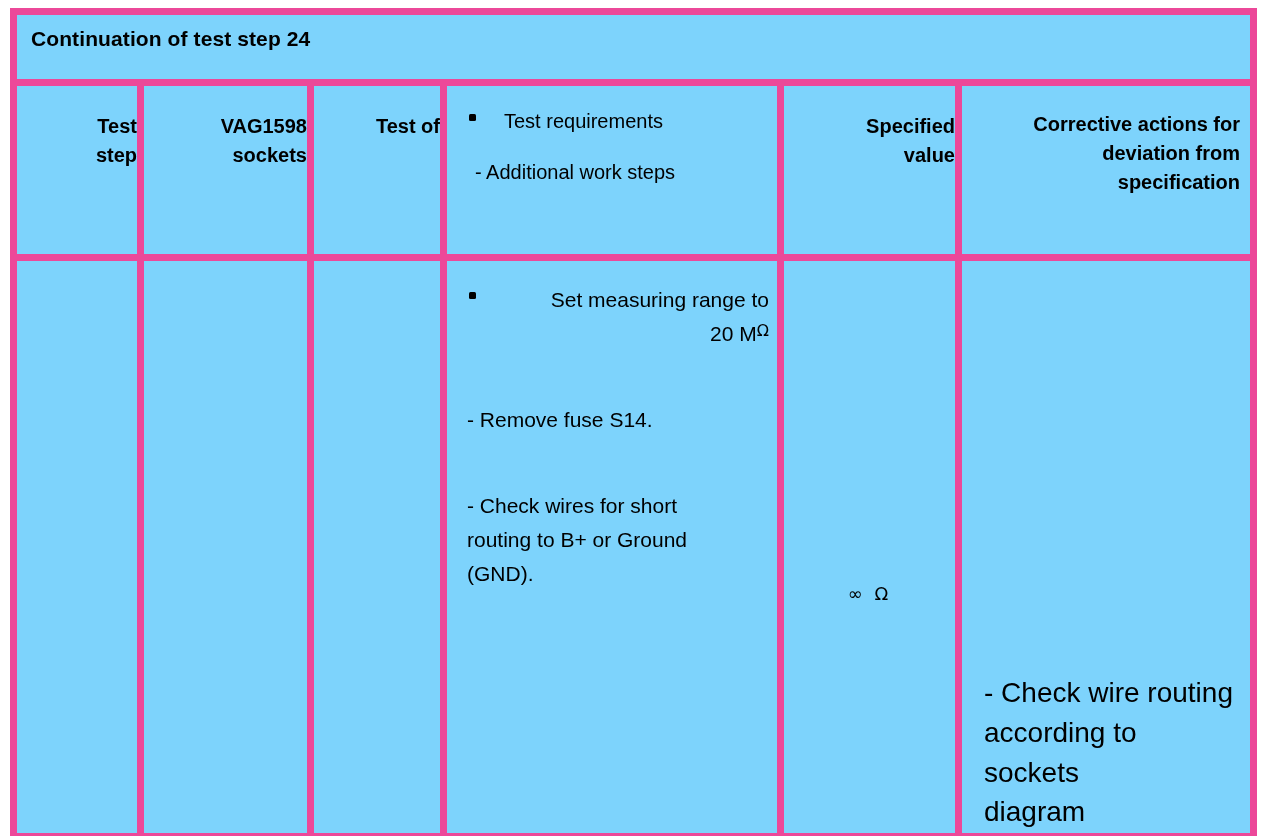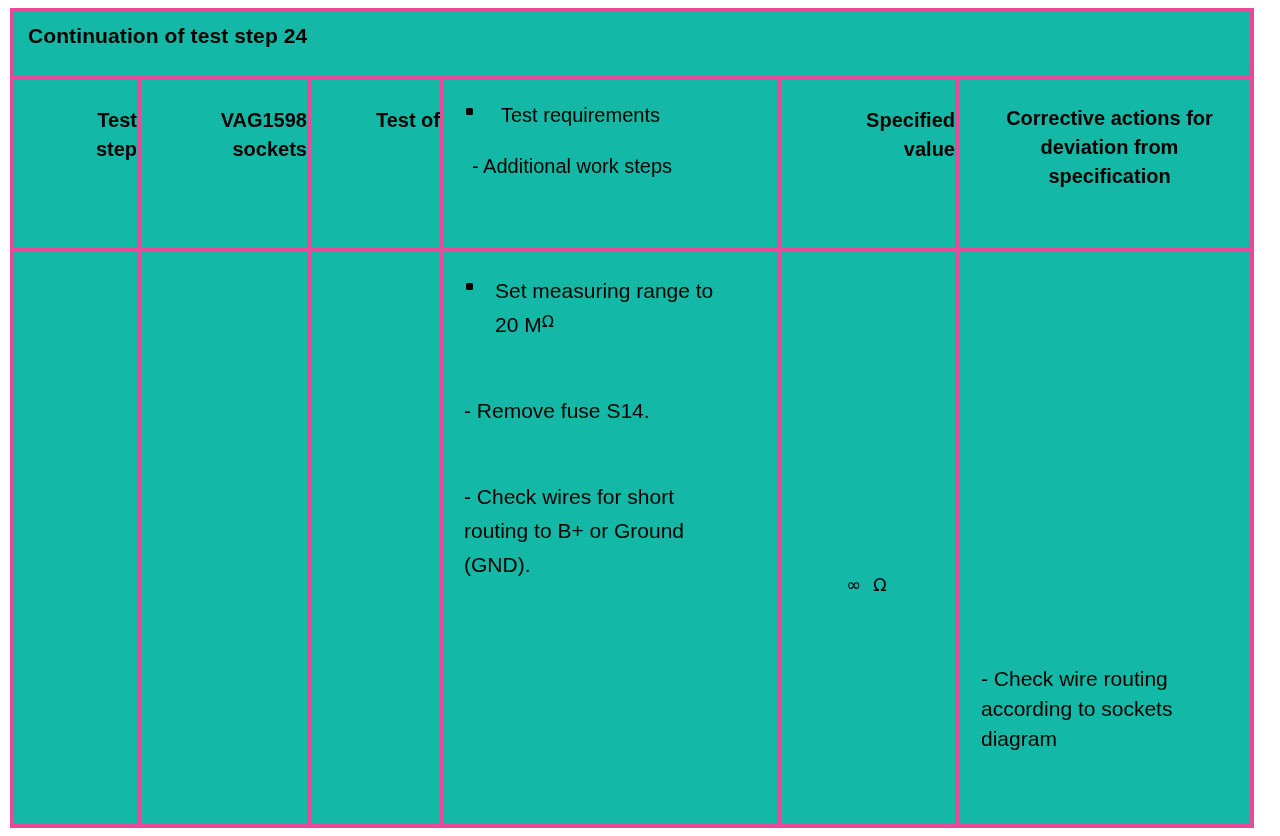--- a/index.html
+++ b/index.html
@@ -28,24 +28,24 @@
     position: absolute;
     left: 10px;
     top: 8px;
     width: 1240px;
     height: 806px;
     border-collapse: collapse;
     table-layout: fixed;
     background: #ffffff;
   }
   .test-table td {
-    border: 4px solid #ec4899;
+    border: 7px solid #ec4899;
     vertical-align: top;
     padding: 0;
-    background: #14b8a6;
+    background: #7dd3fc;
   }
 
   
   col.c-step   { width: 127px; }
   col.c-socket { width: 170px; }
   col.c-testof { width: 133px; }
   col.c-req    { width: 337px; }
   col.c-spec   { width: 178px; }
   col.c-corr   { width: 295px; }
 
@@ -64,21 +64,21 @@
   
   .head-row td { height: 168px; }
   .head-center {
     text-align: right;
     font-weight: bold;
     font-size: 20px;
     line-height: 1.45;
     padding-top: 26px;
   }
   .head-left {
-    text-align: center;
+    text-align: right;
     font-weight: bold;
     font-size: 20px;
     line-height: 1.45;
     padding: 24px 10px 0 20px;
   }
 
   
   .req-head {
     padding: 24px 8px 0 8px;
     font-size: 20px;
@@ -121,20 +121,21 @@
     display: flex;
     align-items: flex-start;
     margin-left: 14px;
   }
   .req-body .item-bullet .bullet {
     margin-right: 22px;
     top: 9px;
   }
   .req-body .item-bullet .btext {
     flex: 1 1 auto;
+    text-align: right;
   }
   .req-body .gap-1 { height: 52px; }
   .req-body .gap-2 { height: 52px; }
   .req-body .item-dash {
     margin-left: 12px;
   }
 
   
   .ohm {
     font-size: 16px;
@@ -161,21 +162,21 @@
 
   
   .corr-body {
     position: relative;
   }
   .corr-text {
     position: absolute;
     left: 22px;
     right: 14px;
     top: 412px;
-    font-size: 21px;
+    font-size: 28px;
     line-height: 1.42;
   }
 </style>
 </head>
 <body>
 
 <div id="page">
 
   <table class="test-table">
     <colgroup>

